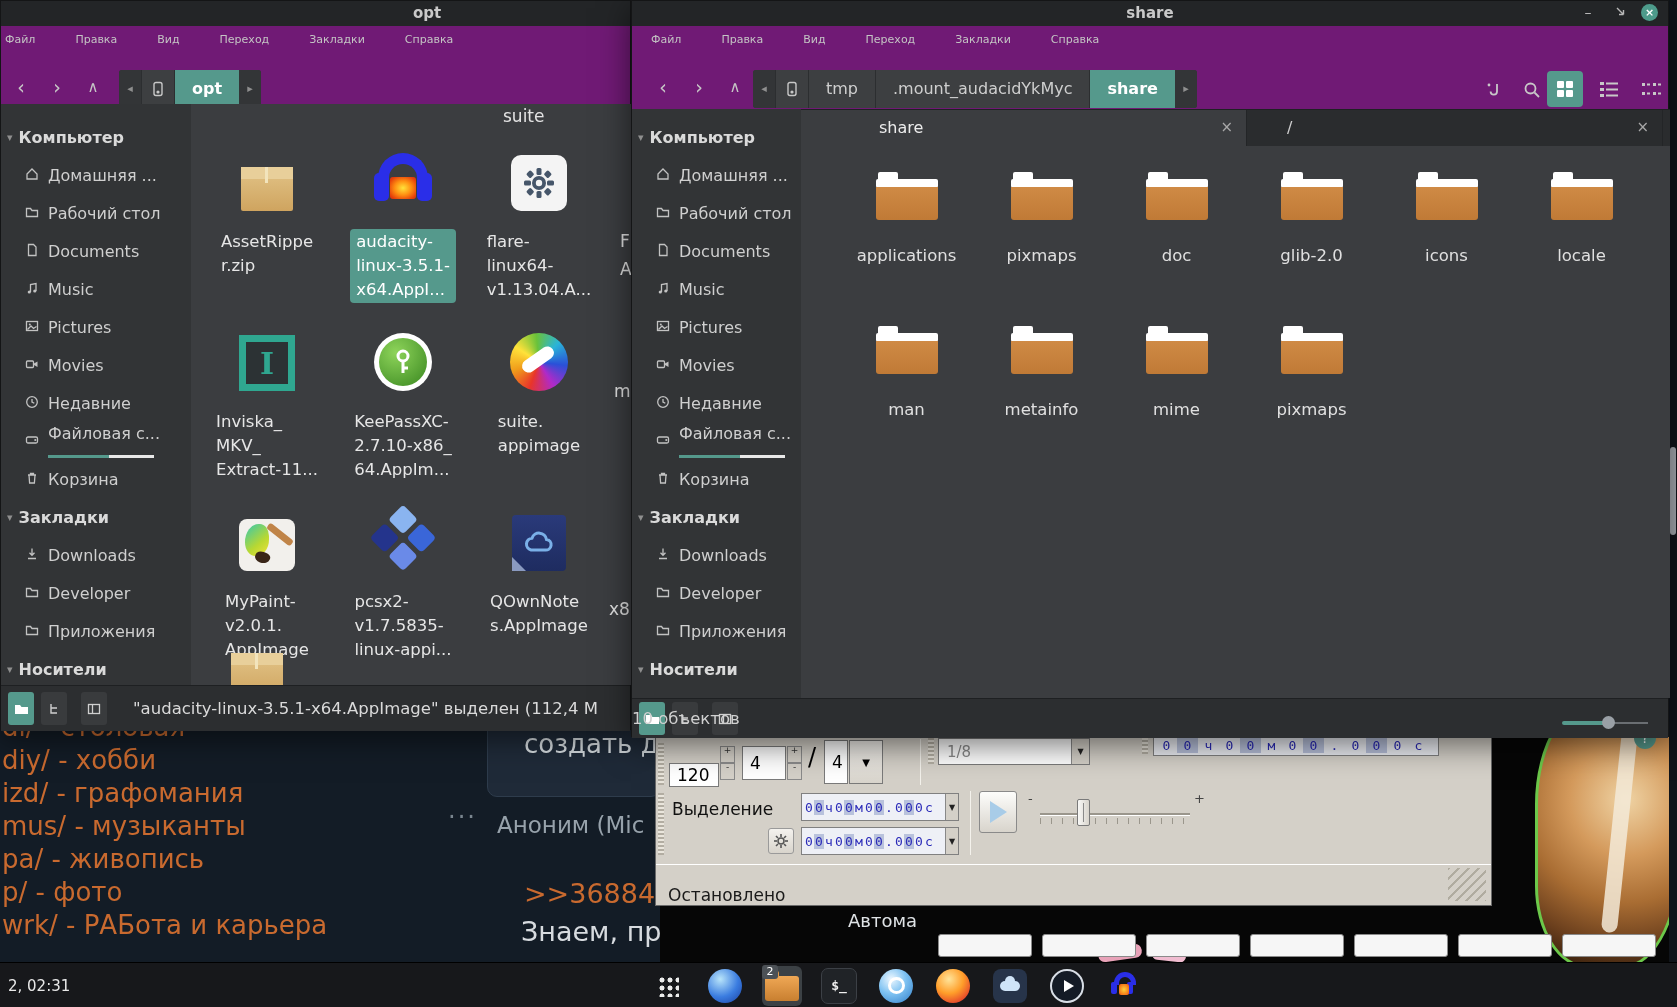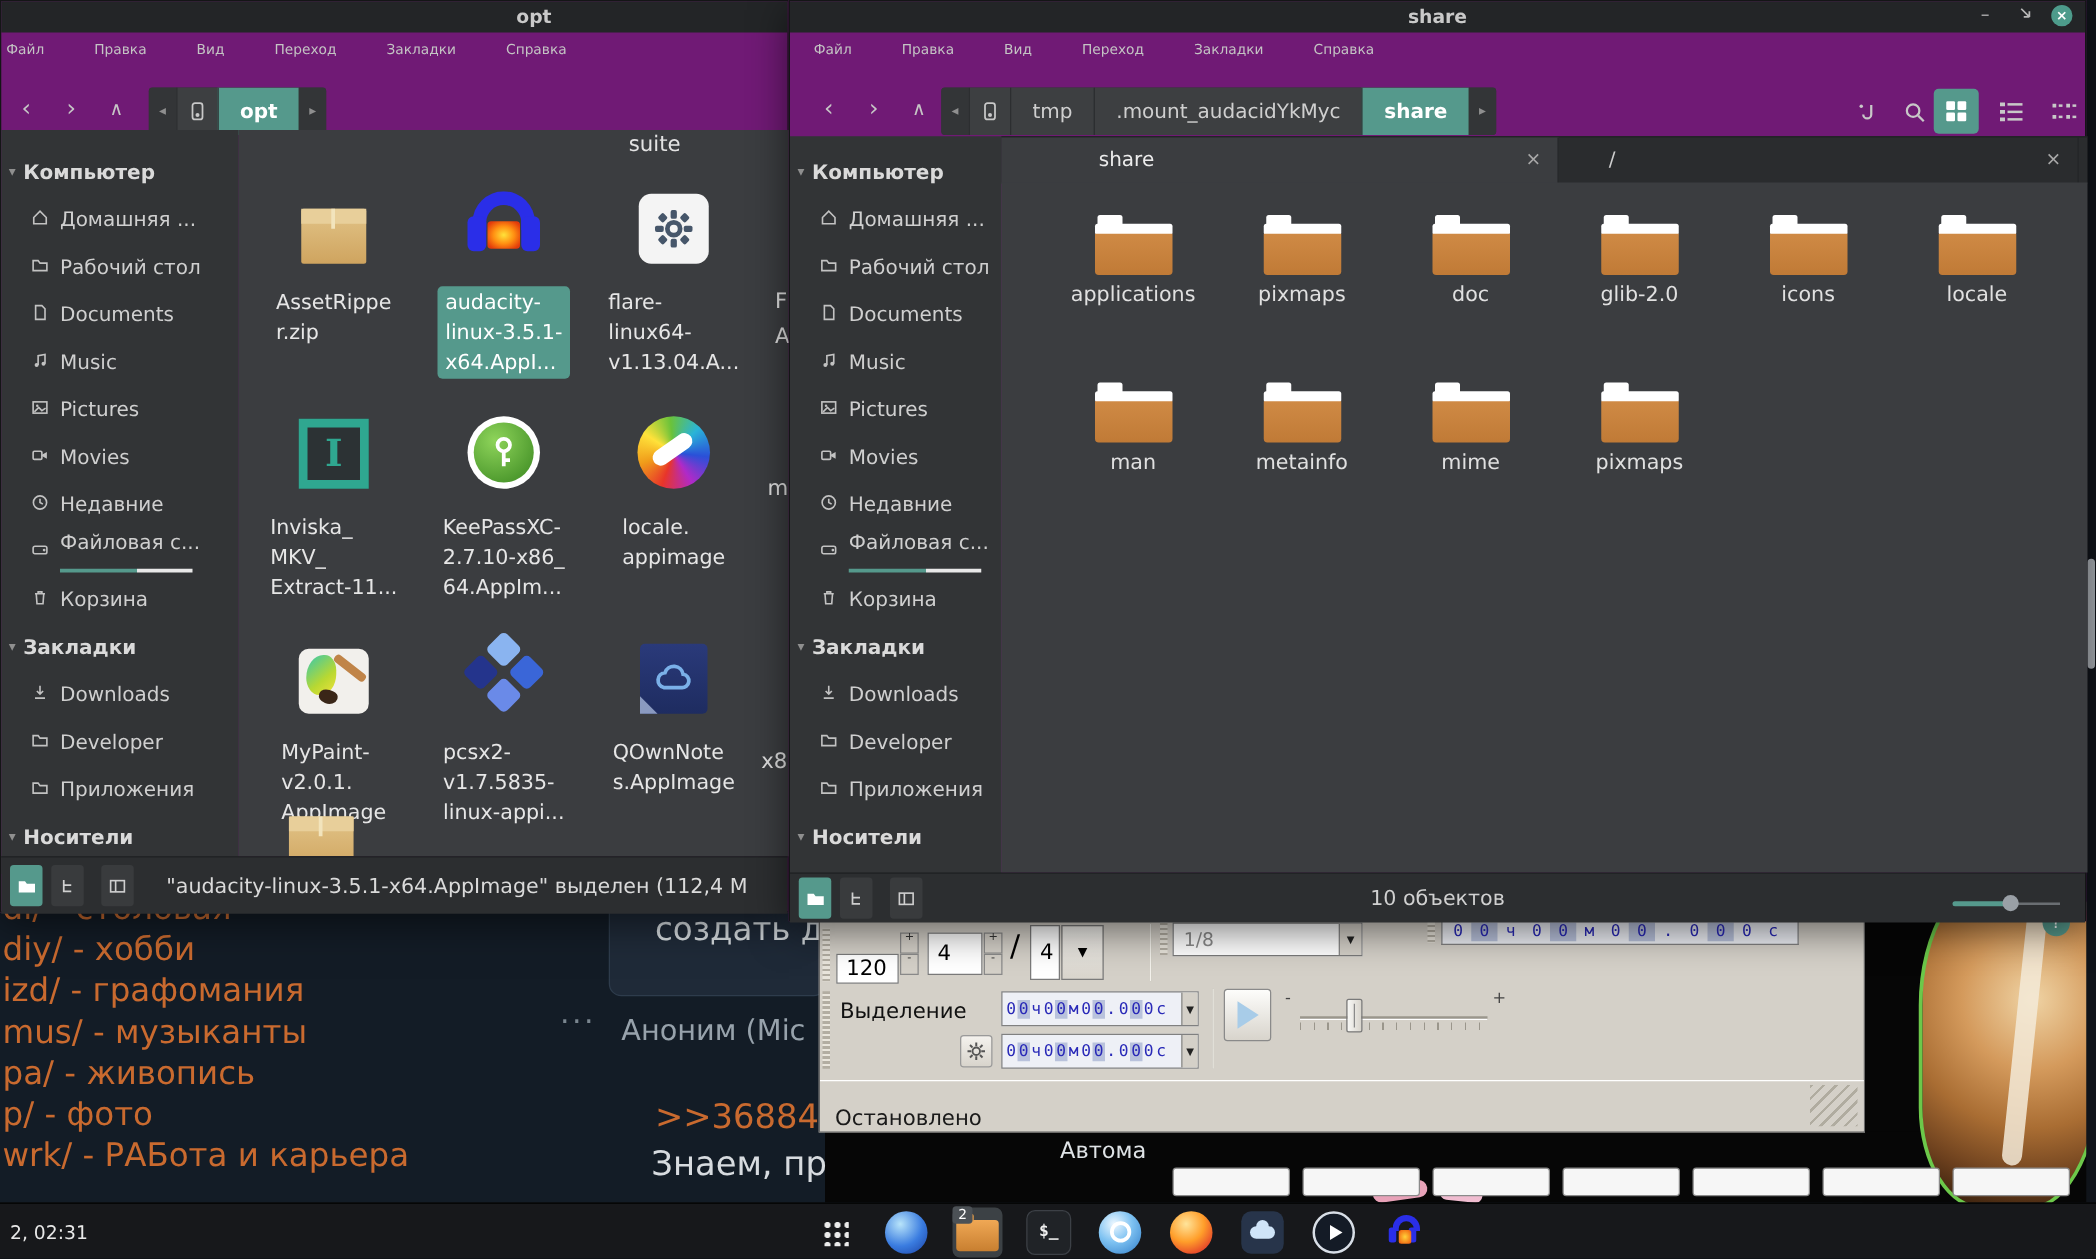--- a/index.html
+++ b/index.html
@@ -97,37 +97,37 @@
   .flabel{margin-top:18px;font-size:16.5px;line-height:24px;color:#e6e6e6;text-align:left;padding:1px 6px;border-radius:4px}
   .flabel.selected{background:#55998c;color:#fff}
   .efrag{position:absolute;font-size:17px;color:#e0e0e0}
   #partialbox{left:40px;top:549px;width:52px;height:32px;overflow:hidden}
   .statusbar{position:absolute;left:0;right:0;display:flex;align-items:center;background:#2c2e30;border-top:1px solid #1e2022}
   #lwin .statusbar{top:684px;height:45px}
   #rwin .statusbar{top:697px;height:39px}
   .sbtn{width:26px;height:33px;margin-left:7px;border-radius:3px;background:#393b3d;display:flex;align-items:center;justify-content:center;flex:none}
   .sbtn.active{background:#55998c}
   .stext{margin-left:26px;font-size:16.5px;color:#dadada;white-space:nowrap;overflow:hidden}
-  .stext-center{position:absolute;left:0;right:0;text-align:center;font-size:16.5px;color:#d0d0d0}
+  .stext-center{position:absolute;left:0;right:0;font-size:16.5px;color:#d0d0d0}
   .zoomslider{position:absolute;right:20px;top:17px;width:86px;height:13px}
   .zs-teal{position:absolute;left:0;top:5px;width:44px;height:4px;background:#55998c;border-radius:2px}
   .zs-gray{position:absolute;left:52px;top:6px;width:34px;height:2px;background:#6a6e72}
   .zs-knob{position:absolute;left:40px;top:0;width:13px;height:13px;border-radius:50%;background:#9aa0a6}
   .tabbar{position:absolute;left:169px;top:108px;width:869px;height:37px;background:#2a2c2e;display:flex;border-top:1px solid #1f2123}
   .tab{position:relative;height:100%;border-right:1px solid #232527;font-size:16px;color:#cfcfcf;box-sizing:border-box}
   .tab.active{background:#3b3d40;color:#ececec}
   .tab span.tlabel{position:absolute;top:8px}
   .tclose{position:absolute;right:13px;top:8px;color:#a8a8a8;font-size:15px}
   #right-folders{position:absolute;left:38px;top:26px;display:grid;grid-template-columns:repeat(6,135px);row-gap:58px}
   .folder-item{display:flex;flex-direction:column;align-items:center;width:135px}
   .folder-ic{position:relative;width:62px;height:48px}
   .folder-ic .ftab{position:absolute;left:2px;top:0;width:20px;height:9px;background:#fff;border-radius:2px 2px 0 0}
   .folder-ic .fstrip{position:absolute;left:0;top:7px;width:62px;height:9px;background:#fff;border-radius:2px}
   .folder-ic .fbody{position:absolute;left:0;top:15px;width:62px;height:33px;background:linear-gradient(#cf8a45,#c07a36);border-radius:0 0 3px 3px}
-  .folder-label{margin-top:4px;max-width:112px;font-size:16.5px;line-height:24px;color:#e0e0e0;text-align:center;word-break:break-all}
+  .folder-label{margin-top:24px;max-width:112px;font-size:16.5px;line-height:24px;color:#e0e0e0;text-align:center;word-break:break-all}
 
   
   .ic-box{width:52px;height:44px;background:linear-gradient(#e2c488,#cfa45f);position:relative;border-radius:2px}
   .ic-box:before{content:"";position:absolute;top:0;left:0;right:0;height:12px;background:#e8cf9a}
   .ic-box:after{content:"";position:absolute;top:0;left:24px;width:3px;height:16px;background:#f2e4bc}
   .ic-aud{width:64px;height:60px;position:relative}
   .ic-aud .band{position:absolute;left:7px;top:2px;width:28px;height:20px;border:11px solid #2a2ee8;border-bottom:none;border-radius:26px 26px 0 0}
   .ic-aud .pad{position:absolute;top:22px;width:15px;height:28px;background:#2a2ee8;border-radius:5px}
   .ic-aud .pad.l{left:3px}.ic-aud .pad.r{right:3px}
   .ic-aud .wave{position:absolute;left:19px;top:26px;width:26px;height:22px;background:radial-gradient(ellipse at center,#ffe23a 0%,#ff9012 45%,#e33a0a 85%);border-radius:3px}
@@ -536,21 +536,21 @@
               <div>64.AppIm...</div>
             </div>
           </div>
           <div class="fitem">
             <div class="fi">
               <div class="ic-kri">
                 <span class="swoosh"></span>
               </div>
             </div>
             <div class="flabel">
-              <div>locale.</div>
+              <div>suite.</div>
               <div>appimage</div>
             </div>
           </div>
           <div class="fitem">
             <div class="fi">
               <div class="ic-myp">
                 <span class="blob"></span>
                 <span class="brush"></span>
                 <span class="tip"></span>
               </div>

